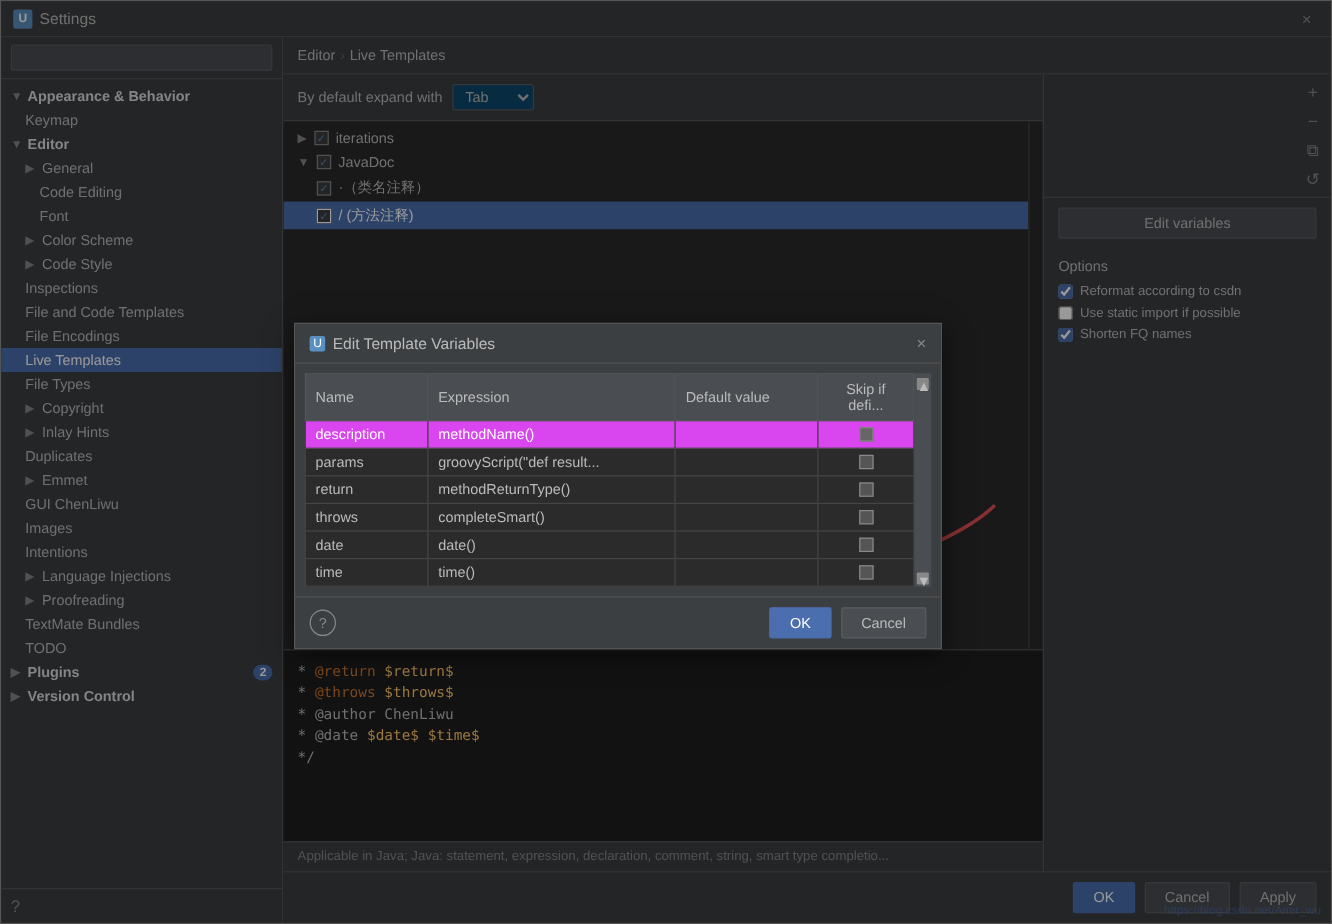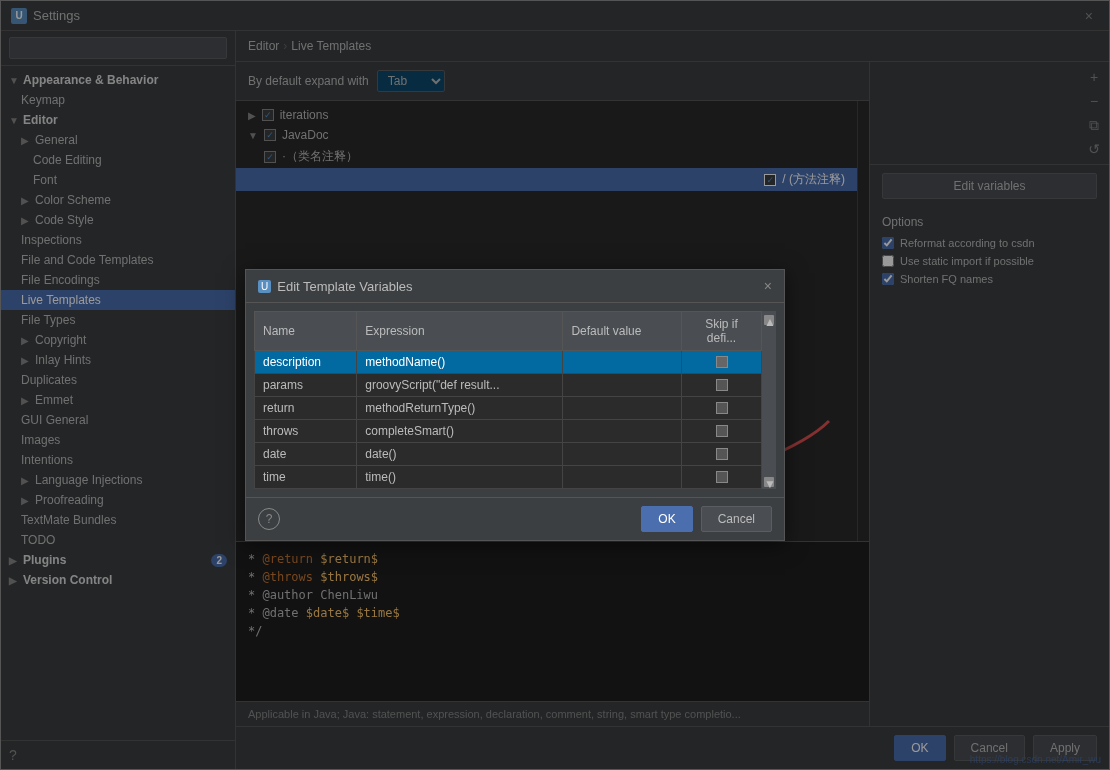--- a/index.html
+++ b/index.html
@@ -163,21 +163,21 @@
     }
 
     .tpl-item {
       padding: 3px 12px;
       cursor: pointer;
       display: flex;
       align-items: center;
       gap: 6px;
       color: #bbb;
     }
-    .tpl-item.selected { background: #4b6eaf; color: #fff; justify-content: flex-end; }
+    .tpl-item.selected { background: #4b6eaf; color: #fff; }
     .tpl-item .tpl-check {
       width: 12px; height: 12px;
       border: 1px solid #888;
       background: #3c3f41;
       display: inline-flex; align-items: center; justify-content: center;
       font-size: 9px;
     }
     .tpl-item .tpl-check.checked::after { content: '✓'; color: #5a8fc1; }
     .tpl-item.indent1 { padding-left: 28px; }
 
@@ -337,21 +337,21 @@
       text-align: left;
       border: 1px solid #555;
       font-weight: normal;
     }
     .vars-table td {
       padding: 4px 8px;
       border: 1px solid #444;
       color: #bbb;
       background: #2b2b2b;
     }
-    .vars-table tr.selected td { background: #0369a1; color: #fff; }
+    .vars-table tr.selected td { background: #d946ef; color: #fff; }
     .vars-table .skip-col { width: 80px; text-align: center; }
     .checkbox-cell {
       display: flex; align-items: center; justify-content: center;
     }
     .mini-checkbox {
       width: 12px; height: 12px;
       background: #555;
       border: 1px solid #888;
     }
     .mini-checkbox.checked { background: #666; }
@@ -466,21 +466,21 @@
           <span>Inlay Hints</span>
         </div>
         <div class="tree-item level-1">
           <span>Duplicates</span>
         </div>
         <div class="tree-item level-1">
           <span class="arrow">▶</span>
           <span>Emmet</span>
         </div>
         <div class="tree-item level-1">
-          <span>GUI General</span>
+          <span>GUI ChenLiwu</span>
         </div>
         <div class="tree-item level-1">
           <span>Images</span>
         </div>
         <div class="tree-item level-1">
           <span>Intentions</span>
         </div>
         <div class="tree-item level-1">
           <span class="arrow">▶</span>
           <span>Language Injections</span>

